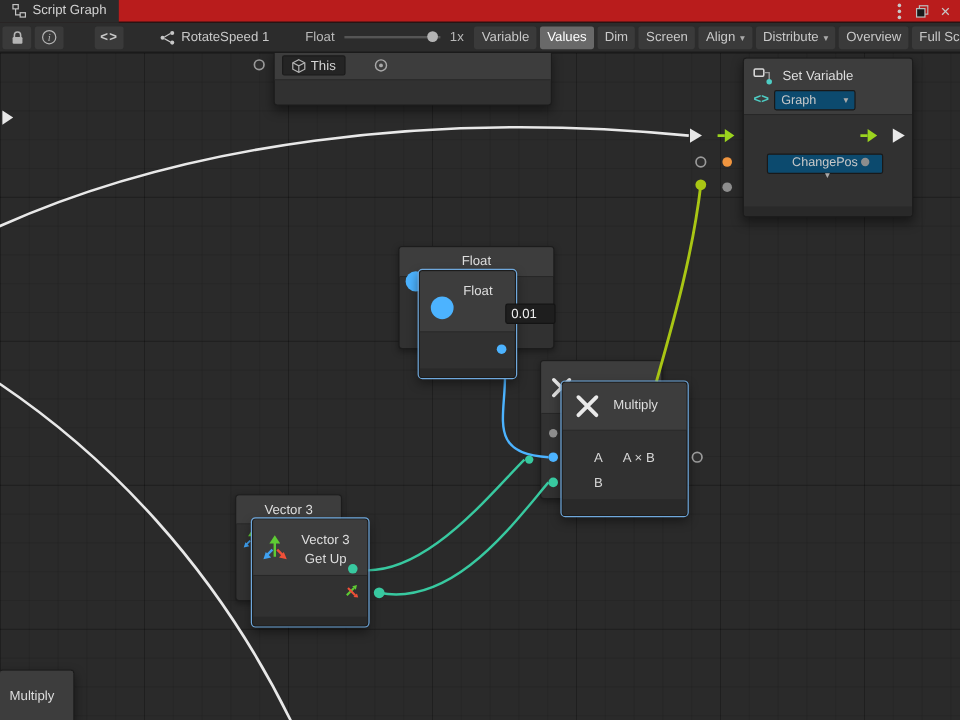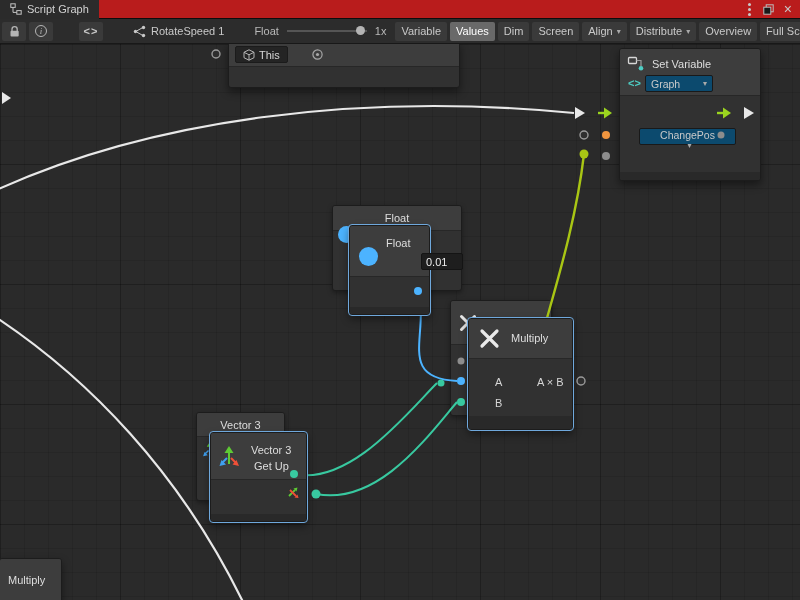--- a/index.html
+++ b/index.html
@@ -223,21 +223,21 @@
     <div class="nfoot" style="height:7px;"></div>
   </div>
 
   <div class="node selected" style="left:468px;top:274px;width:105px;height:112px;">
     <div class="nhead" style="height:40px;"></div>
     <svg style="position:absolute;left:9px;top:8px;" width="23" height="23" viewBox="0 0 23 23">
       <path d="M4,4 L19,19 M19,4 L4,19" stroke="#eaeaea" stroke-width="3.2" stroke-linecap="round"></path>
     </svg>
     <div class="ntitle" style="left:42px;top:13px;">Multiply</div>
     <div class="plabel" style="left:26px;top:57px;">A</div>
-    <div class="plabel" style="left:68px;top:57px;">A × B</div>
+    <div class="plabel" style="left:50px;top:57px;">A × B</div>
     <div class="plabel" style="left:26px;top:78px;">B</div>
     <div class="nfoot" style="height:13px;"></div>
   </div>
 
   <div class="node selected" style="left:210px;top:388px;width:97px;height:90px;">
     <div class="nhead" style="height:47px;"></div>
     <svg style="position:absolute;left:7px;top:12px;" width="22" height="22" viewBox="0 0 22 22">
       <line x1="11" y1="19" x2="11" y2="6" stroke="#5ecb34" stroke-width="2"></line>
       <polygon points="6.5,8 11,1 15.5,8" fill="#5ecb34"></polygon>
       <line x1="9" y1="13" x2="4" y2="18" stroke="#3fa0f0" stroke-width="2"></line>

